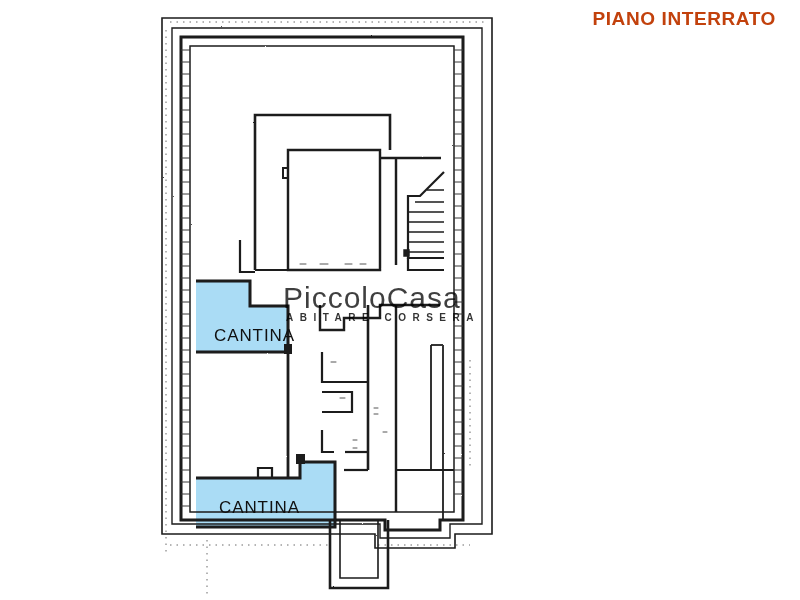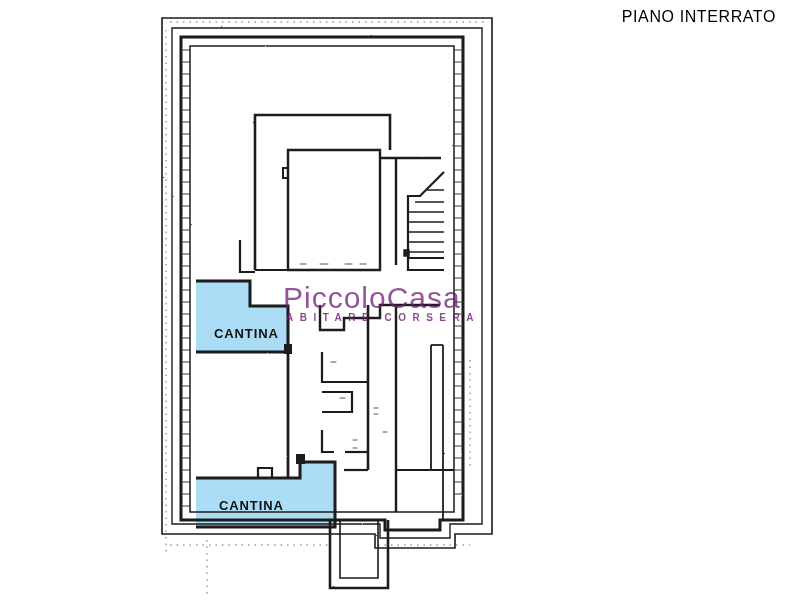--- a/index.html
+++ b/index.html
@@ -1,44 +1,44 @@
 <!DOCTYPE html>
 <html><head>
 <meta charset="utf-8">
 <style>
   html,body{margin:0;padding:0;background:#ffffff;}
   body{width:800px;height:600px;position:relative;overflow:hidden;
        font-family:"Liberation Sans",sans-serif;color:#1a1a1a;}
 
   #plan-title{
     position:absolute; top:8px; right:24px;
-    font-size:16px; font-weight:400; letter-spacing:.6px;
-    color:#000000; white-space:nowrap;
+    font-size:19px; font-weight:700; letter-spacing:.6px;
+    color:#c2410c; white-space:nowrap;
   }
 
   #floorplan-canvas{
     position:absolute; left:0; top:0; width:800px; height:600px;
   }
 
   .wm{
     position:absolute; pointer-events:none; user-select:none;
-    color:#701a75; white-space:nowrap;
+    color:#000000; white-space:nowrap;
   }
   #watermark-brand{
     left:283px; top:281px; font-size:30px; letter-spacing:1px;
     font-weight:400; opacity:.75;
   }
   #watermark-tagline{
     left:286px; top:312px; font-size:10px; letter-spacing:6.5px;
     font-weight:700; opacity:.8;
   }
 
   .room-label{
-    position:absolute; font-size:13px; letter-spacing:.9px;
-    color:#101010; white-space:nowrap;font-weight:bold;
+    position:absolute; font-size:17px; letter-spacing:.9px;
+    color:#101010; white-space:nowrap;
   }
   #label-cantina-upper{ left:214px; top:326px; }
   #label-cantina-lower{ left:219px; top:498px; }
 </style>
 </head>
 <body>
 
 <div id="plan-title">PIANO INTERRATO</div>
 
 <svg id="floorplan-canvas" viewBox="0 0 800 600" xmlns="http://www.w3.org/2000/svg">

